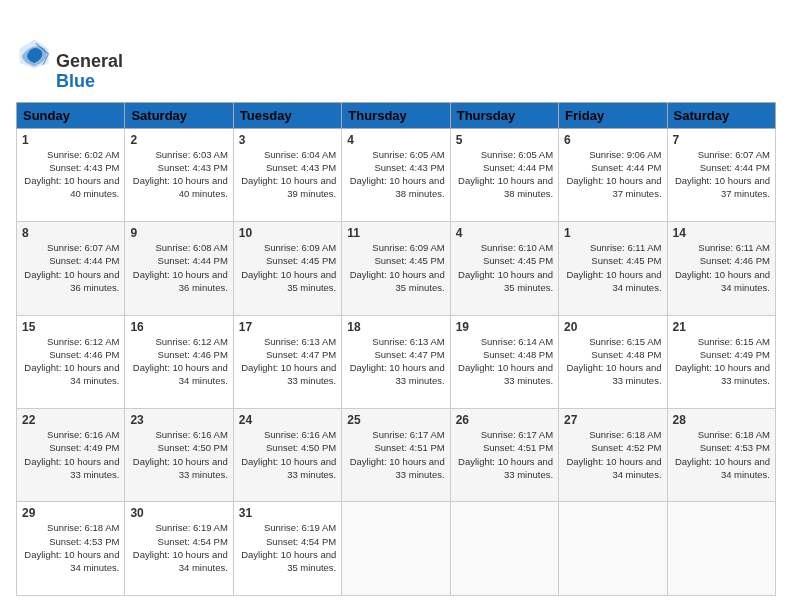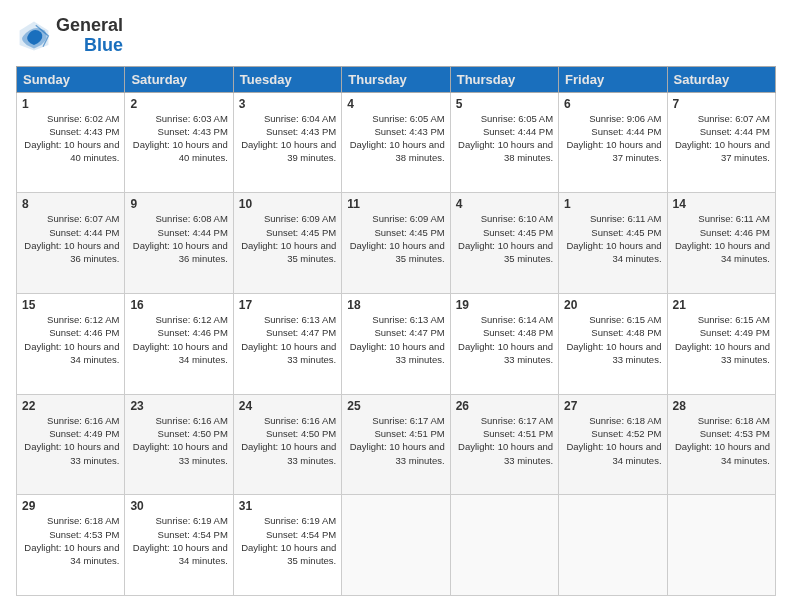--- a/index.html
+++ b/index.html
@@ -26,23 +26,24 @@
     .logo-area {
       display: flex;
       align-items: center;
     }
     .logo-text {
       display: flex;
       flex-direction: column;
       font-size: 18px;
       font-weight: bold;
       line-height: 1.1;
+      margin-top: 36px;
     }
     .logo-general { color: #333; }
-    .logo-blue { color: #1a6fbd; text-align: right; }
+    .logo-blue { color: #1a6fbd; }
     .logo-icon {
       width: 36px;
       height: 36px;
       margin-right: 4px;
     }
     .title-area {
       text-align: right;
     }
     .month-title {
       font-size: 32px;
@@ -55,21 +56,21 @@
     }
     .calendar {
       flex: 1;
       border: 1px solid #ccc;
       border-collapse: collapse;
       width: 100%;
       table-layout: fixed;
     }
     .calendar th {
       background-color: #1a6fbd;
-      color: #e5e5e5;
+      color: #000000;
       text-align: left;
       padding: 5px 6px;
       font-size: 13px;
       border: 1px solid #aaa;
     }
     .calendar td {
       vertical-align: top;
       border: 1px solid #ccc;
       padding: 4px 5px;
       font-size: 9.5px;

